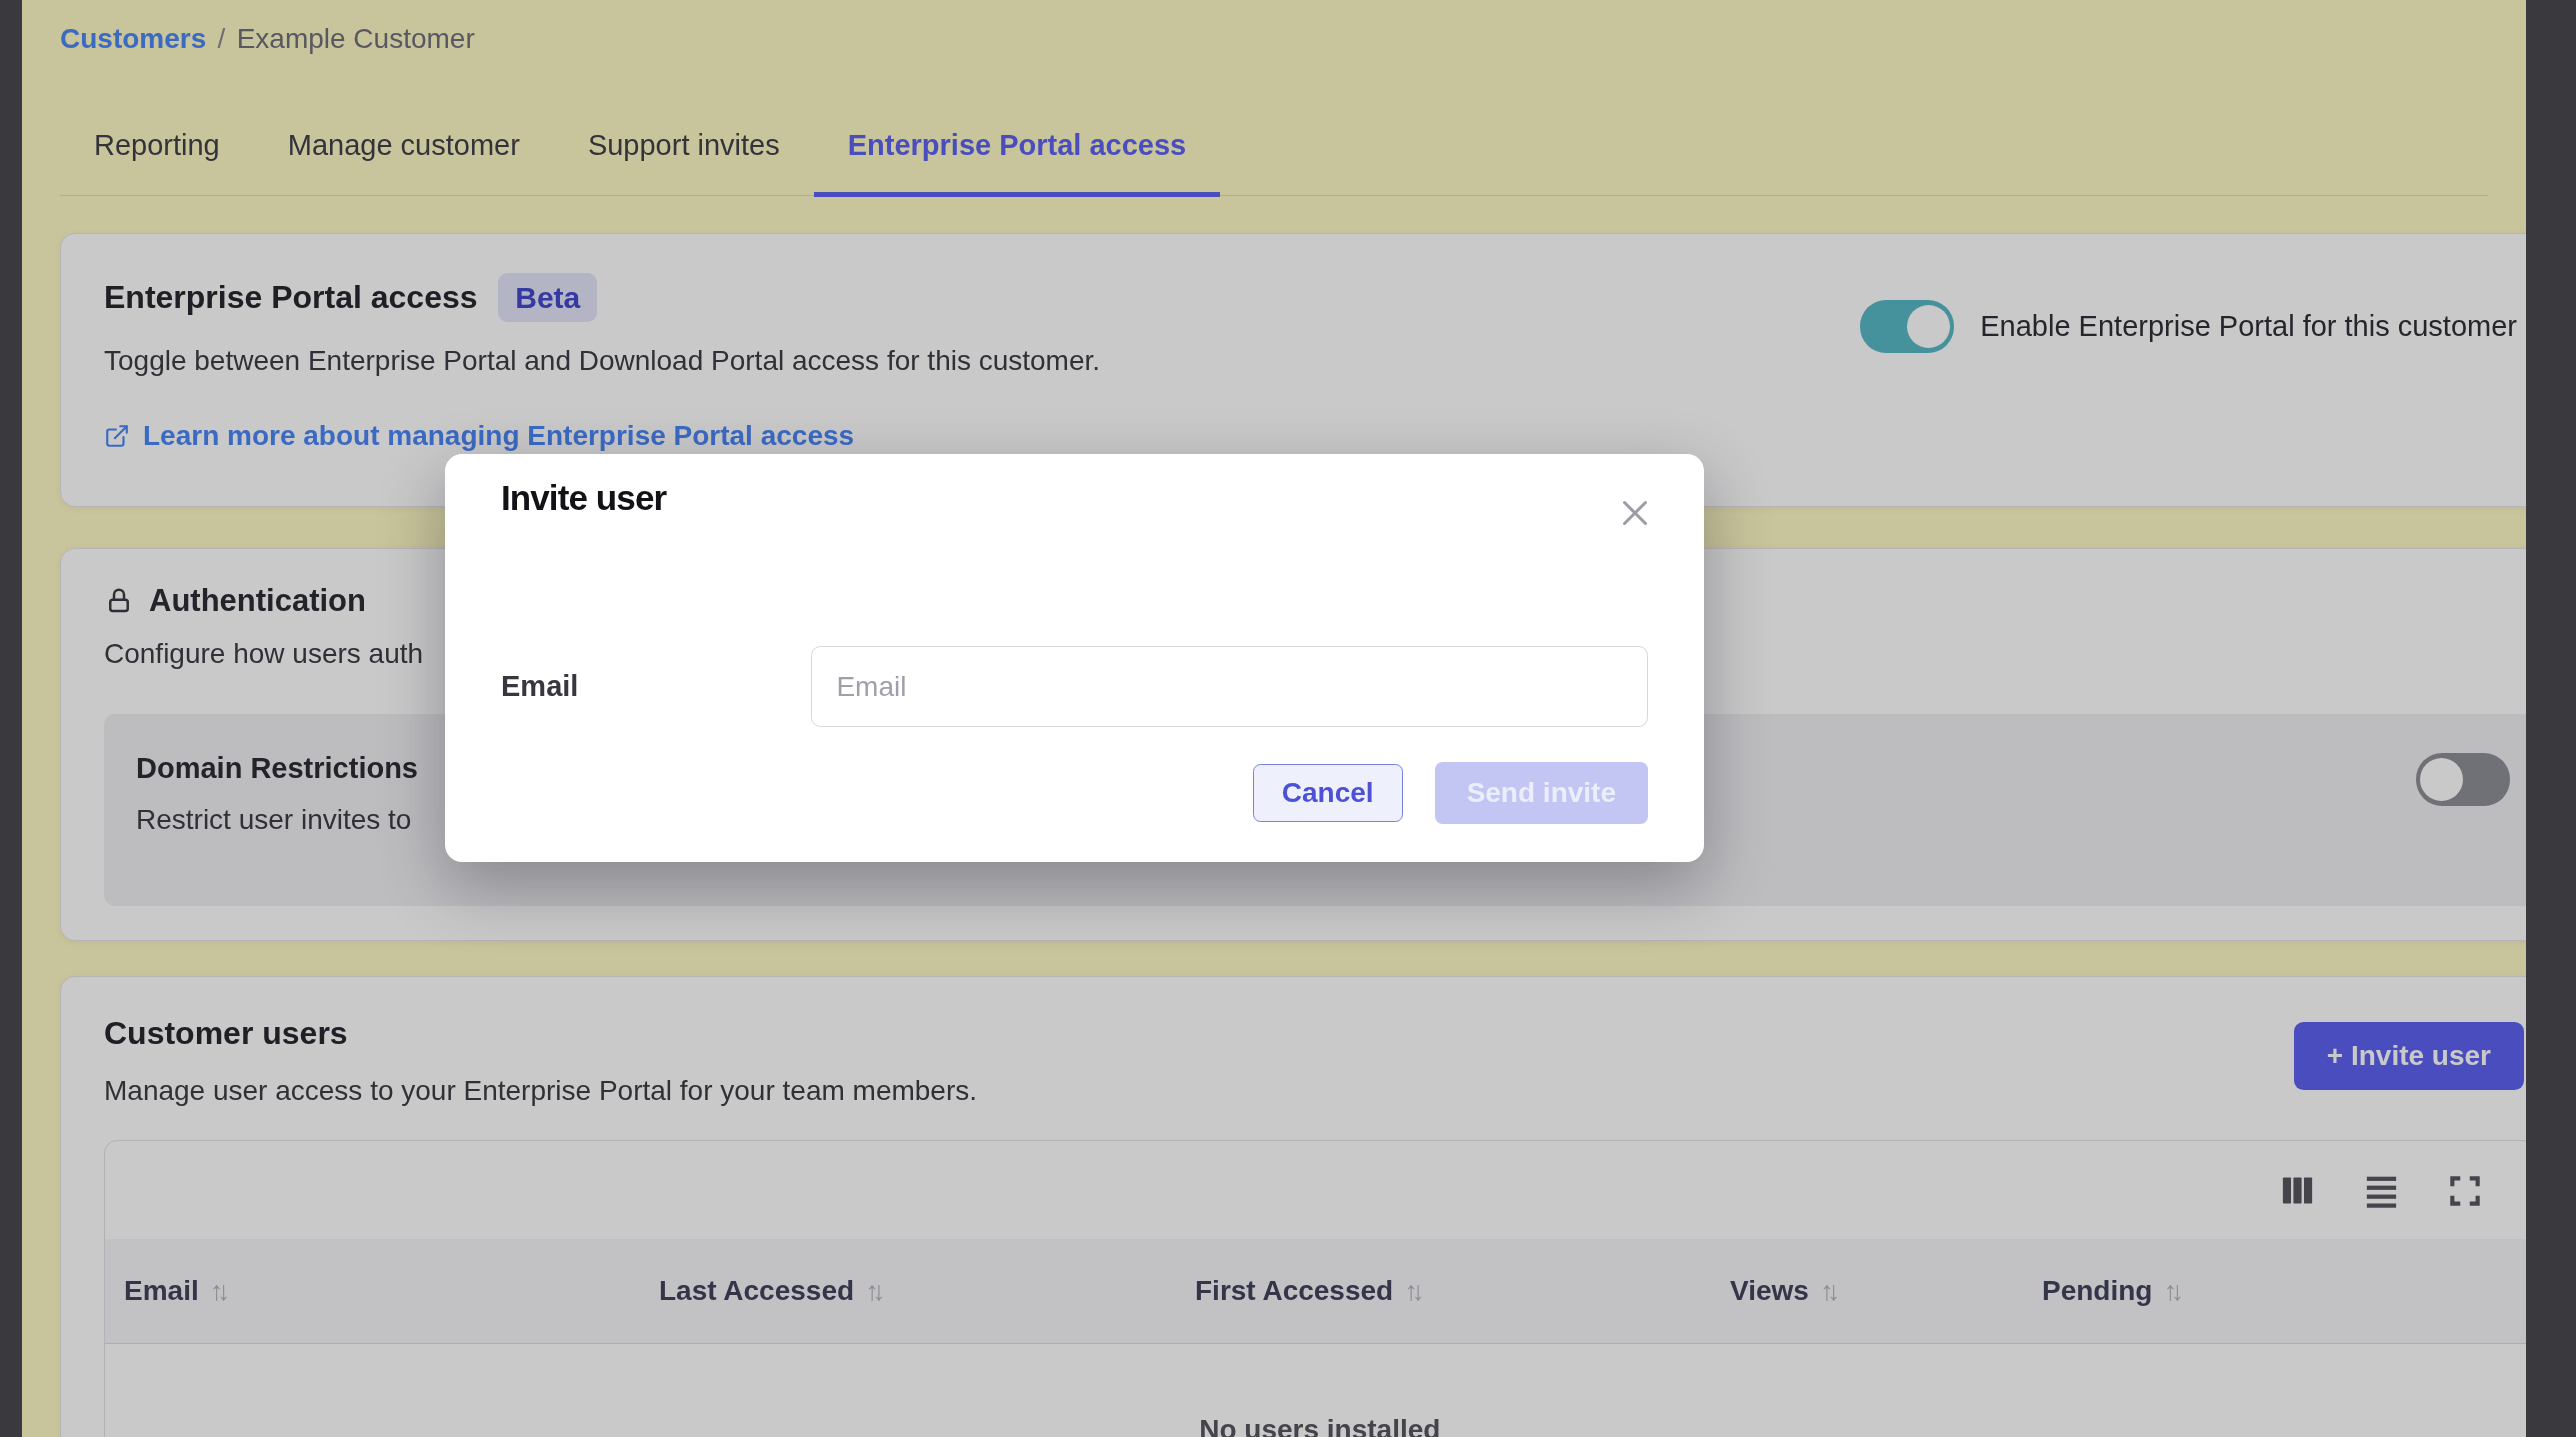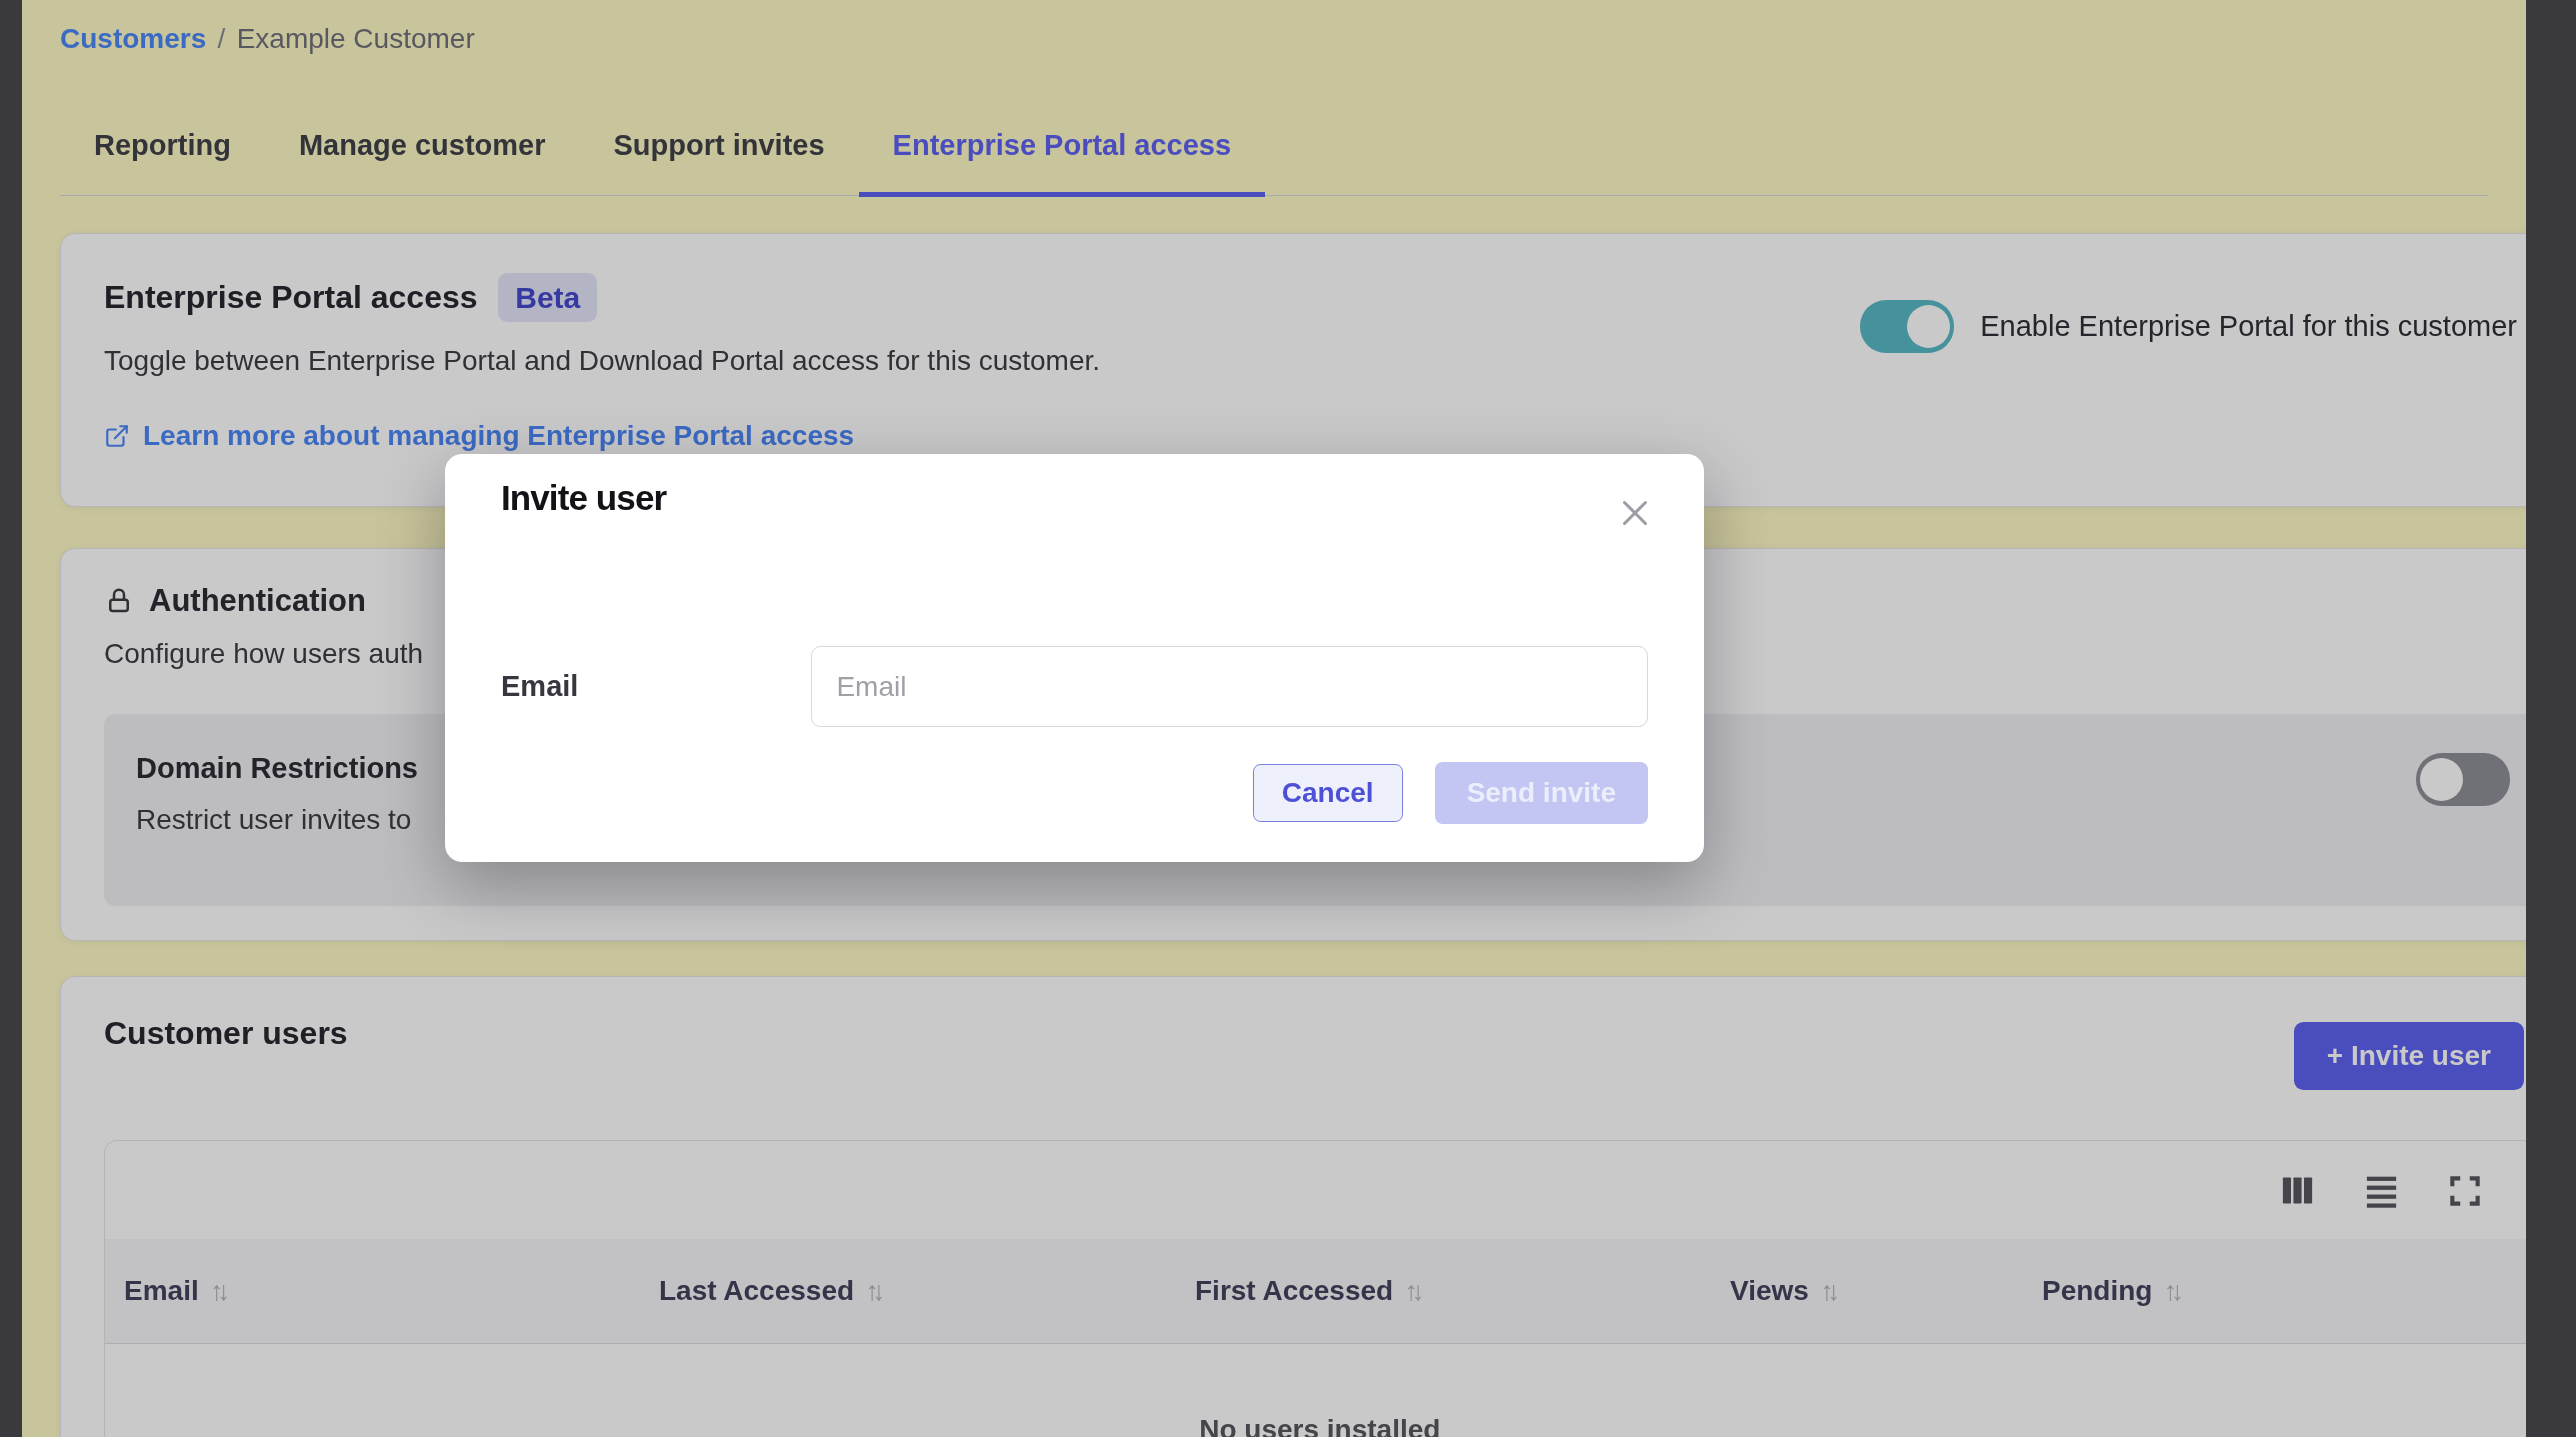--- a/index.html
+++ b/index.html
@@ -8,21 +8,21 @@
 
   
   .breadcrumb{position:absolute;left:38px;top:22.5px;font-size:28px;display:flex;gap:11.3px;align-items:center;}
   .crumb-link{color:#4a86f7;font-weight:600;text-decoration:none;cursor:pointer;}
   .crumb-sep{color:#8a8a92;font-weight:400;}
   .crumb-cur{color:#6f6f78;font-weight:500;}
 
   
   .tabbar{position:absolute;left:38px;right:38px;top:100px;height:96px;display:flex;
           border-bottom:1.9px solid #d6d6db;box-sizing:border-box;}
-  .tab{display:flex;align-items:center;padding:0 34px;font-size:29px;color:#3f3f47;font-weight:700;
+  .tab{display:flex;align-items:center;padding:0 34px;font-size:29px;color:#3f3f47;font-weight:400;
        border-bottom:5.6px solid transparent;box-sizing:border-box;cursor:pointer;margin-bottom:-1.9px;}
   .tab.active{color:#5d61f0;font-weight:700;border-bottom-color:#5d61f0;}
 
   
   .card{position:absolute;left:38px;width:2501px;background:#ffffff;border:1.9px solid #e6e6ea;
         border-radius:15px;box-sizing:border-box;box-shadow:0 1.9px 7.5px rgba(25,25,35,.05);}
   #card-portal{top:233px;height:274px;padding:39px 43px;}
   #card-auth{top:548px;height:393px;padding:34px 43px;}
   #card-users{top:976px;height:564px;padding:38px 43px;}
 
@@ -143,20 +143,21 @@
       <div class="domain-title">Domain Restrictions</div>
       <div class="domain-desc">Restrict user invites to</div>
       <div class="toggle off domain-toggle">
           <div class="knob"></div>
         </div>
     </div>
   </div>
 
   <div class="card" id="card-users">
     <div class="card-title">Customer users</div>
+    <div class="card-desc">Manage user access to your Enterprise Portal for your team members.</div>
     <button class="invite-btn">+ Invite user</button>
 
     <div class="table-wrap">
       <div class="table-toolbar">
         <div class="toolbar-icons">
           <button class="tool-btn">
             <svg width="39" height="39" viewBox="0 0 24 24" fill="#55555c">
                 <rect x="3" y="4" width="5" height="16" rx="0.5"></rect>
                 <rect x="9.5" y="4" width="5" height="16" rx="0.5"></rect>
                 <rect x="16" y="4" width="5" height="16" rx="0.5"></rect>

